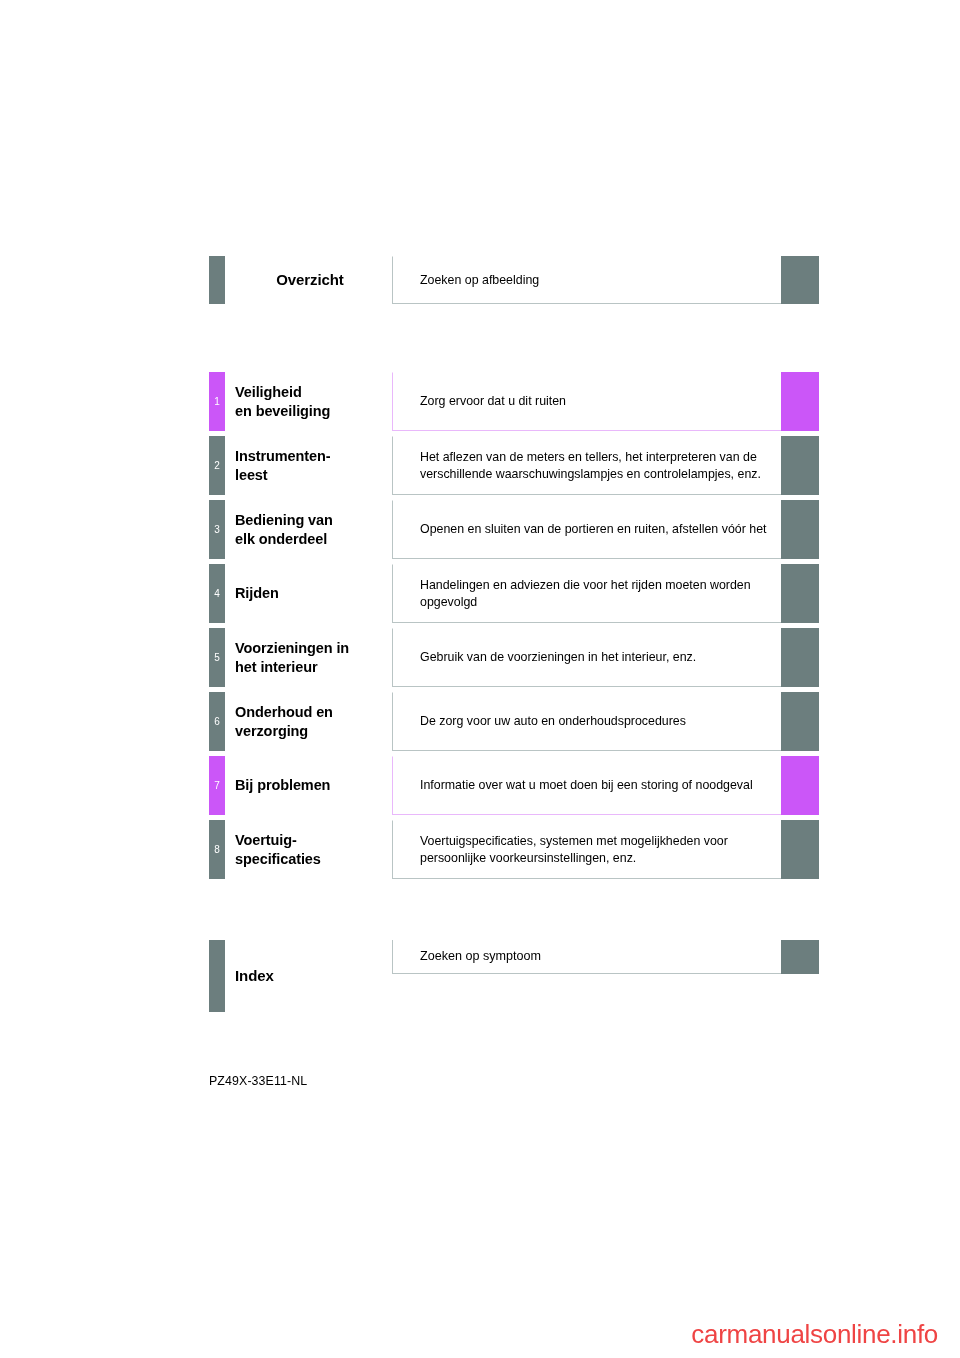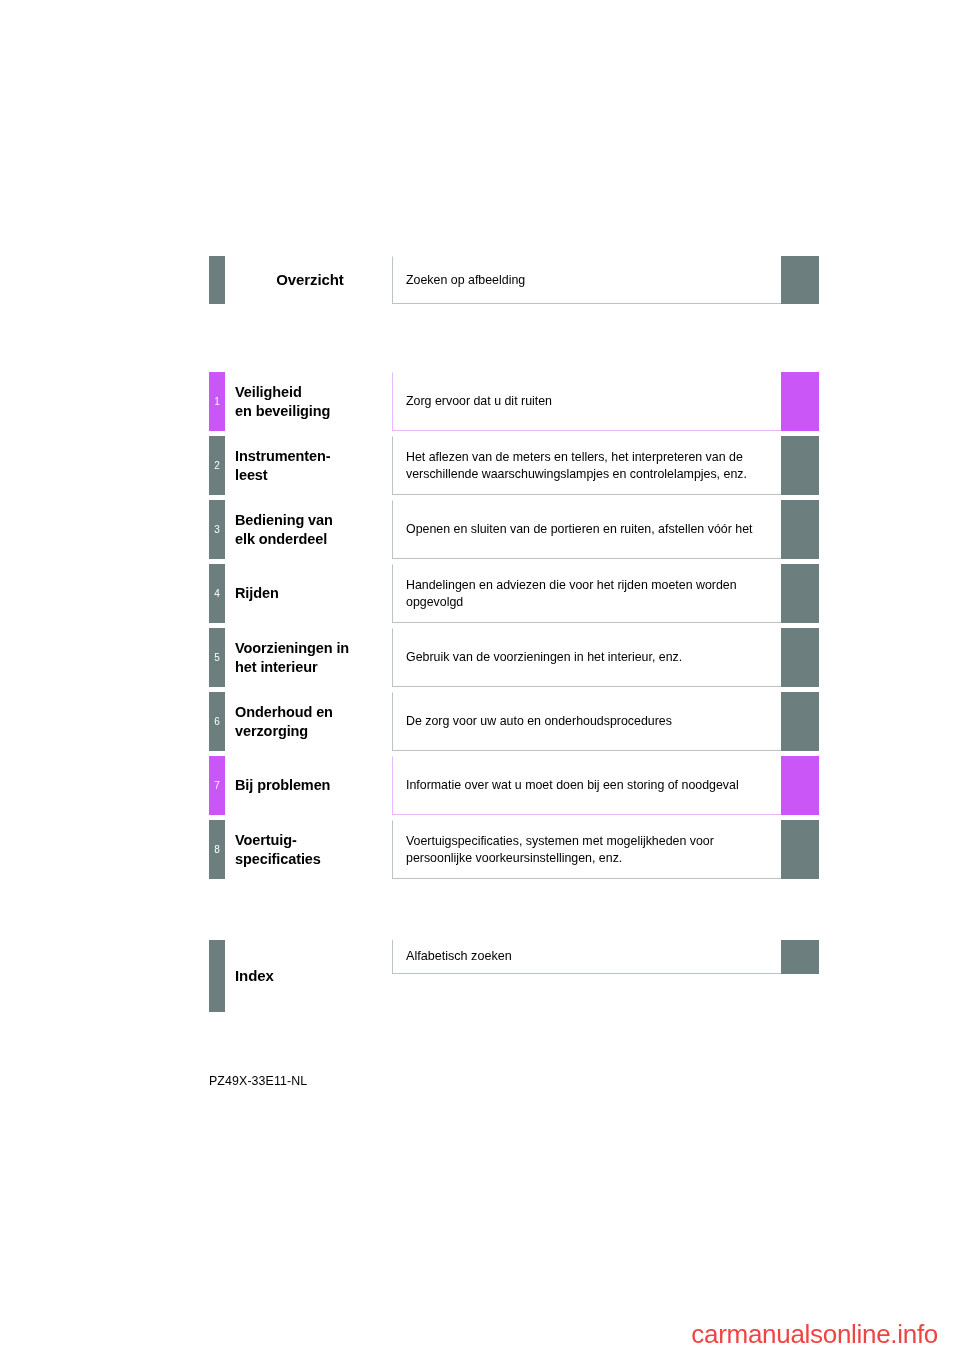--- a/index.html
+++ b/index.html
@@ -74,21 +74,21 @@
     width: 389px;
     height: 100%;
     box-sizing: border-box;
     background: #ffffff;
     border-left: 1px solid #b9c4c4;
     border-bottom: 1px solid #b9c4c4;
     border-top: 1px solid #ffffff;
     display: flex;
     flex-direction: column;
     justify-content: center;
-    padding: 0 10px 0 13px;
+    padding: 0 10px 0 27px;
     font-size: 12.4px;
     line-height: 1.34;
   }
   .panel.purple-edge {
     border-left-color: #e9b8fb;
     border-bottom-color: #e9b8fb;
   }
 
   
   .endcap {
@@ -279,21 +279,21 @@
 
 <div class="section" id="index-section">
   <div class="index-wrap">
     <div class="tab gray"></div>
     <div class="title">
       <span class="title-line">Index</span>
     </div>
     <div class="index-rows">
       <div class="row">
         <div class="panel">
-          <span class="panel-line">Alfabetisch zoeken</span>
+          <span class="panel-line">Zoeken op symptoom</span>
         </div>
         <div class="endcap gray"></div>
       </div>
     </div>
   </div>
 </div>
 
 <div id="doc-code">PZ49X-33E11-NL</div>
 <div id="watermark">carmanualsonline.info</div>
 

